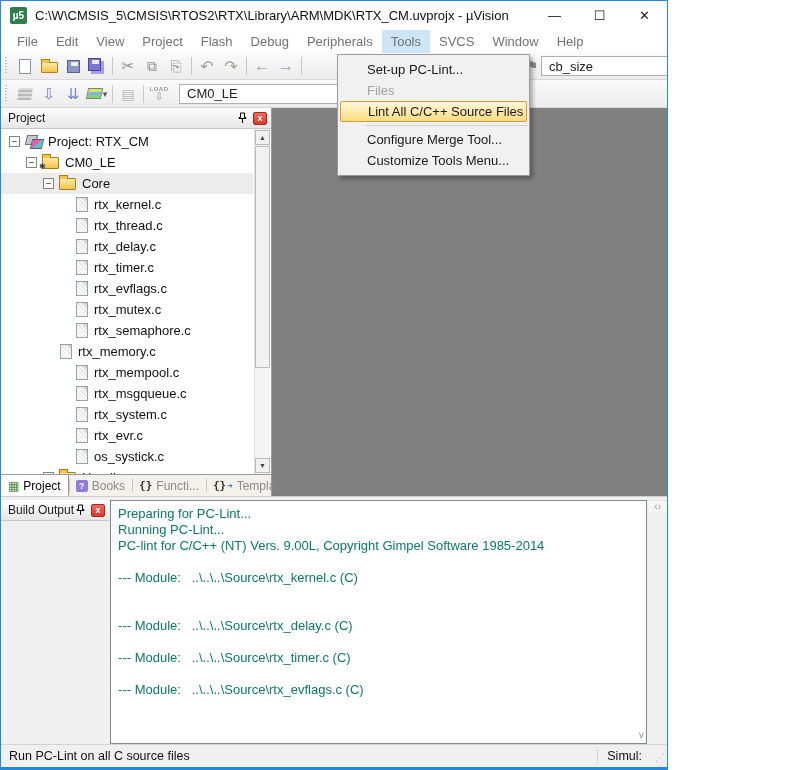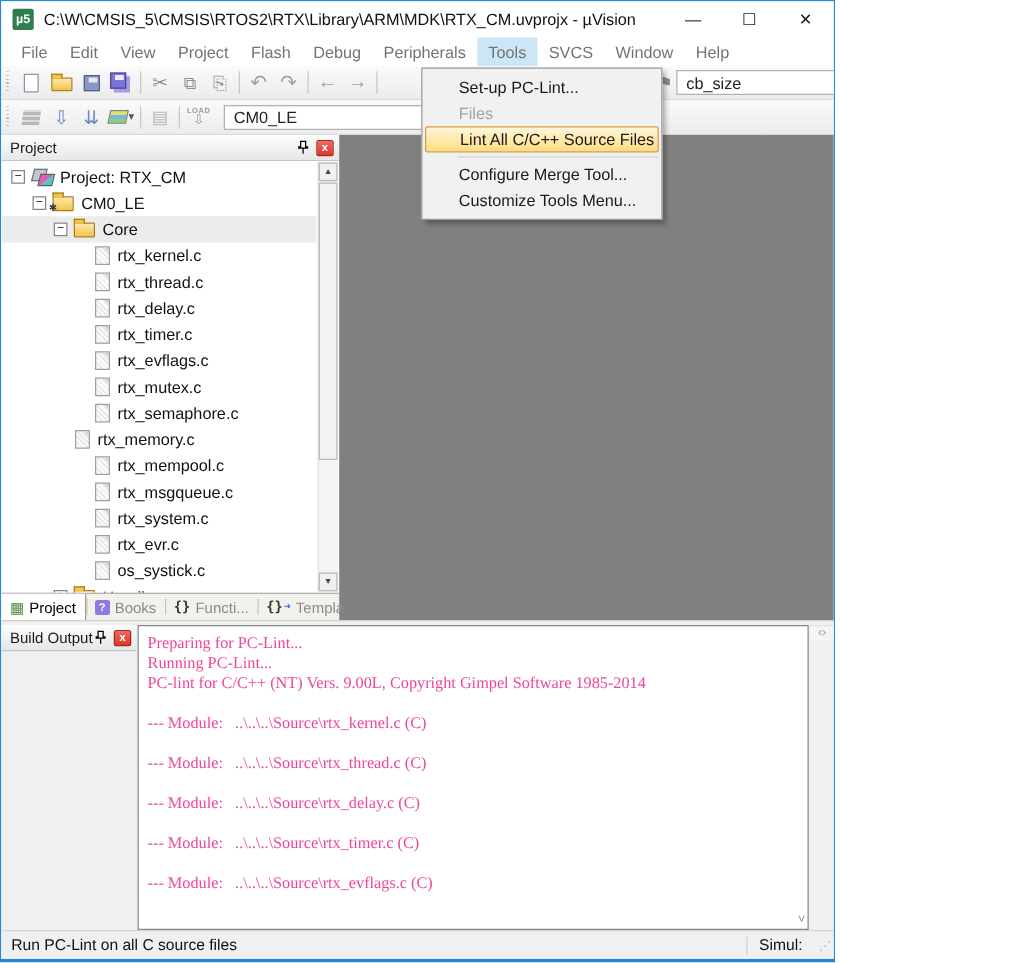--- a/index.html
+++ b/index.html
@@ -144,22 +144,22 @@
   .ti-braces { color:#333; font-size:11px; font-weight:bold; font-family:"DejaVu Sans Mono",monospace; }
   .ti-arrow { color:#2f6fd8; font-size:9px; margin-left:1px; }
 
   .main-area { flex:1; background:#808080; }
 
   .splitter { height:4px; background:#f0f0f0; flex:none; border-top:1px solid #cfcfcf; }
 
   
   .build-panel { height:244px; flex:none; display:flex; background:#f0f0f0; }
   .bo-box { flex:1; margin:0 1px; border:1px solid #828790; background:#fff; position:relative; overflow:hidden; }
-  .bo-text { padding:5px 7px; font-family:Liberation Serif, serif;
-    font-size:13px; color:#ec4899; }
+  .bo-text { padding:5px 7px; font-family:Liberation Sans, sans-serif;
+    font-size:13px; color:#0f766e; }
   .bo-line { height:16px; line-height:16px; white-space:pre; }
   .bo-varrow { position:absolute; right:2px; bottom:2px; font-size:10px; color:#8a8a8a; }
   .hscroll { height:12px; flex:none; background:#f5f5f5; border-top:1px solid #e3e3e3;
     display:flex; align-items:center; justify-content:space-between; padding:0 6px;
     font-size:10px; color:#9a9a9a; }
 
   
   .statusbar { height:23px; flex:none; background:#f0f0f0; border-top:1px solid #d4d4d4;
     display:flex; align-items:center; font-size:12.5px; color:#111; }
   .status-left { flex:1; padding-left:8px; white-space:nowrap; }
@@ -423,21 +423,20 @@
       </span>
     </div>
     <div class="bo-box">
       <div class="bo-text" id="bo-text">
           <div class="bo-line">Preparing for PC-Lint...</div>
           <div class="bo-line">Running PC-Lint...</div>
           <div class="bo-line">PC-lint for C/C++ (NT) Vers. 9.00L, Copyright Gimpel Software 1985-2014</div>
           <div class="bo-line">&nbsp;</div>
           <div class="bo-line">--- Module:   ..\..\..\Source\rtx_kernel.c (C)</div>
           <div class="bo-line">&nbsp;</div>
-          <div class="bo-line">--- Module:   ..\..\..\Source\rtx_thread.c (C)</div>
           <div class="bo-line">&nbsp;</div>
           <div class="bo-line">--- Module:   ..\..\..\Source\rtx_delay.c (C)</div>
           <div class="bo-line">&nbsp;</div>
           <div class="bo-line">--- Module:   ..\..\..\Source\rtx_timer.c (C)</div>
           <div class="bo-line">&nbsp;</div>
           <div class="bo-line">--- Module:   ..\..\..\Source\rtx_evflags.c (C)</div>
         </div>
       <span class="bo-varrow">˅</span>
     </div>
     <div class="hscroll">

